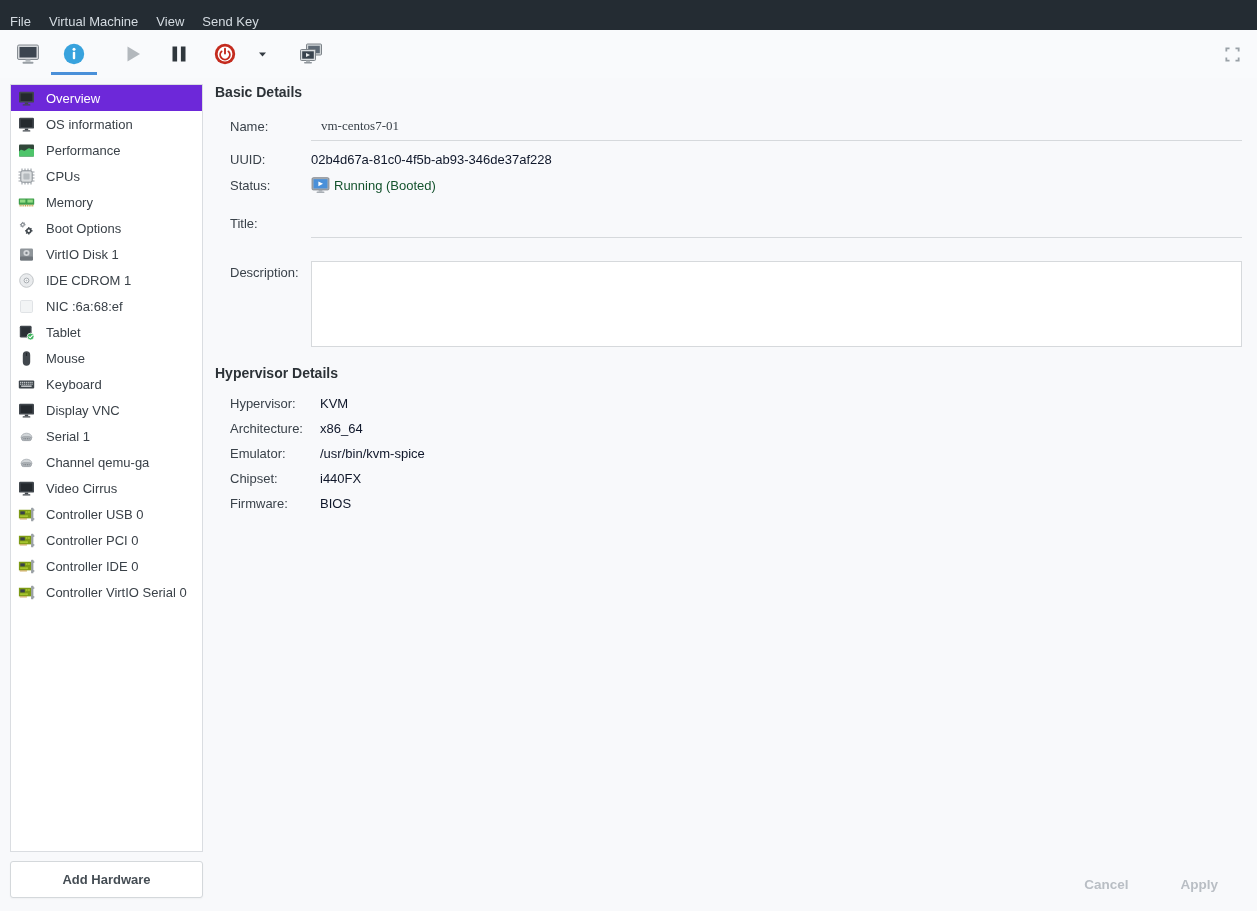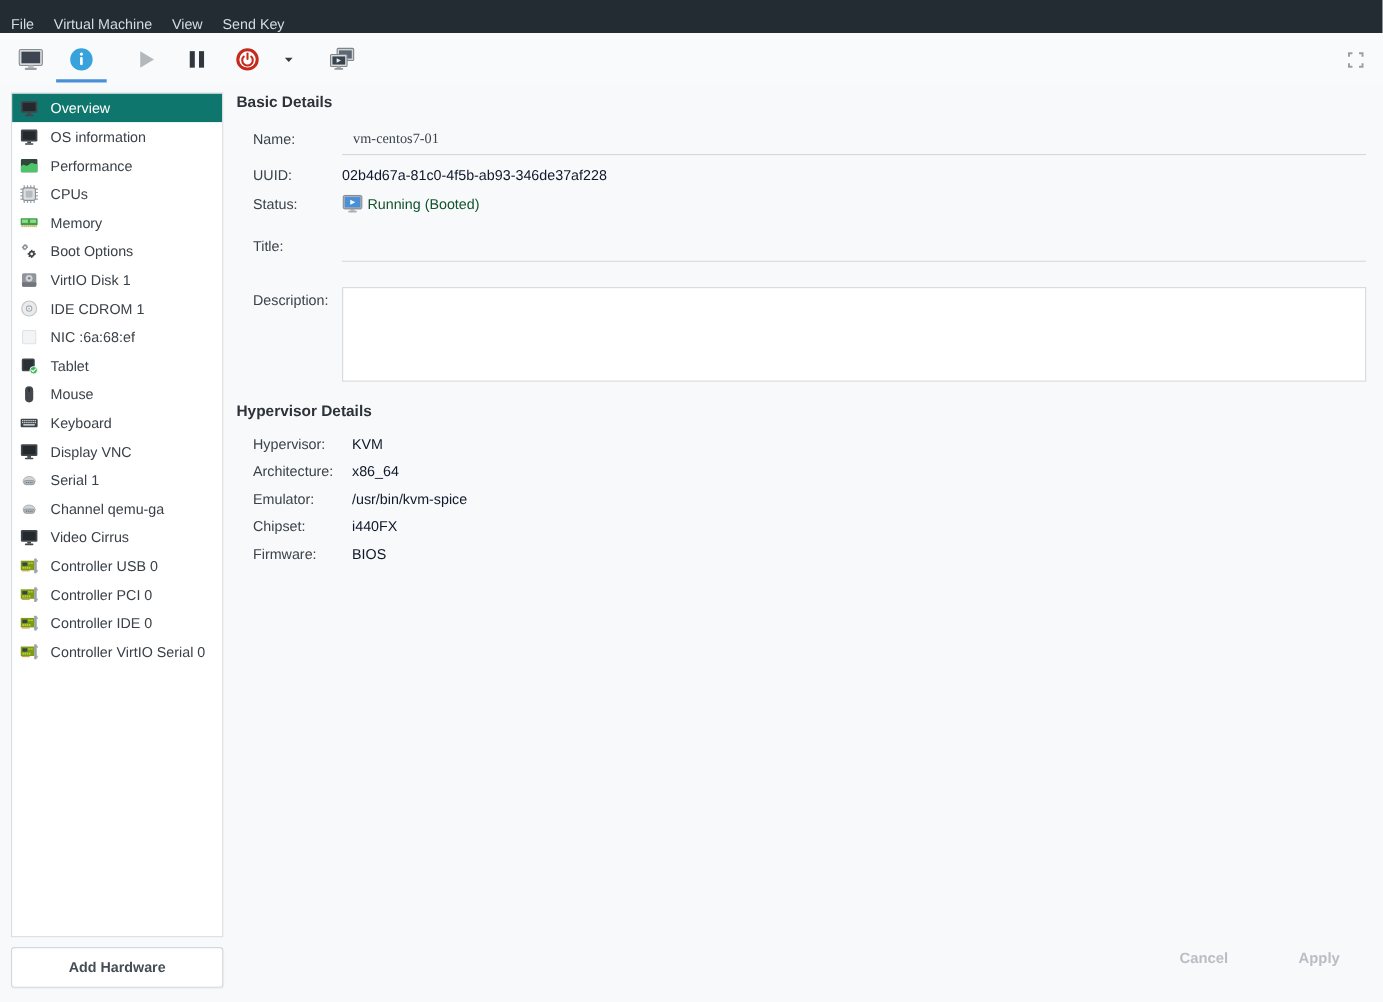--- a/index.html
+++ b/index.html
@@ -34,21 +34,21 @@
   span[data-icon="fullscreen-icon"], span[data-icon="fullscreen-icon"] svg { width:17px; height:17px; }
   
   .sidebar {
     position:absolute; left:10px; top:84px; width:193px; height:768px;
     background:#ffffff; border:1px solid #dadde1; box-sizing:border-box; overflow:hidden;
   }
   .side-row {
     height:26px; display:flex; align-items:center; padding-left:7px; gap:11px;
     font-size:13px; color:#3a4148; cursor:default; white-space:nowrap;
   }
-  .side-row.selected { background:#0f766e; color:#ffffff; }
+  .side-row.selected { background:#6d28d9; color:#ffffff; }
   .sicon, .sicon svg { width:17px; height:17px; display:block; flex:none; }
   .add-hw {
     position:absolute; left:10px; top:861px; width:193px; height:37px;
     background:#ffffff; border:1px solid #d4d8db; border-radius:3px;
     font-family:inherit; font-size:13px; font-weight:600; color:#454d54;
     box-shadow:0 1px 2px rgba(0,0,0,0.04); cursor:default;
   }
   
   .content { position:absolute; left:215px; top:78px; width:1027px; }
   .section-title { font-weight:700; font-size:14px; color:#2c3237; margin:6px 0 10px 0; }
@@ -72,21 +72,21 @@
   .gtk-textarea {
     flex:1; height:76px; border:1px solid #d6d9dc; background:#ffffff;
     font-family:inherit; font-size:13px; color:#3a424a; resize:none; outline:none; padding:4px 6px;
   }
   .hv-title { margin-top:18px; }
   .hrow { display:flex; align-items:center; height:25px; }
   .hrow .flabel { width:90px; }
   
   .footer {
     position:absolute; bottom:0; left:215px; right:0; height:54px;
-    display:flex; align-items:flex-start; justify-content:flex-end; gap:60px; padding-right:37px;
+    display:flex; align-items:center; justify-content:flex-end; gap:48px; padding-right:37px;
   }
   .btn-disabled {
     border:none; background:transparent; color:#b9bec4; font-weight:700;
     font-size:13.5px; font-family:inherit; padding:6px 2px; cursor:default;
   }
 </style>
 </head>
 <body>
 
 <div class="app" data-name="virt-manager-window">

